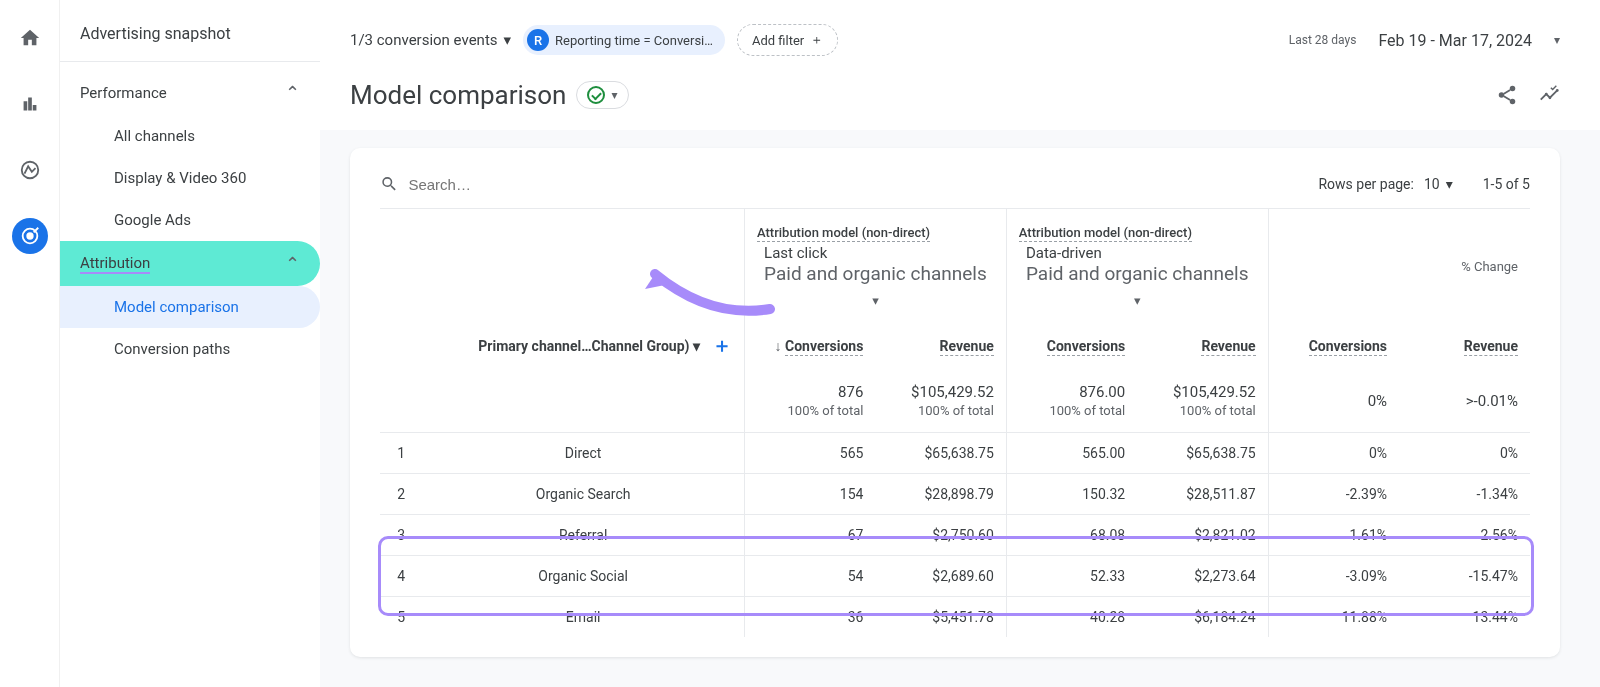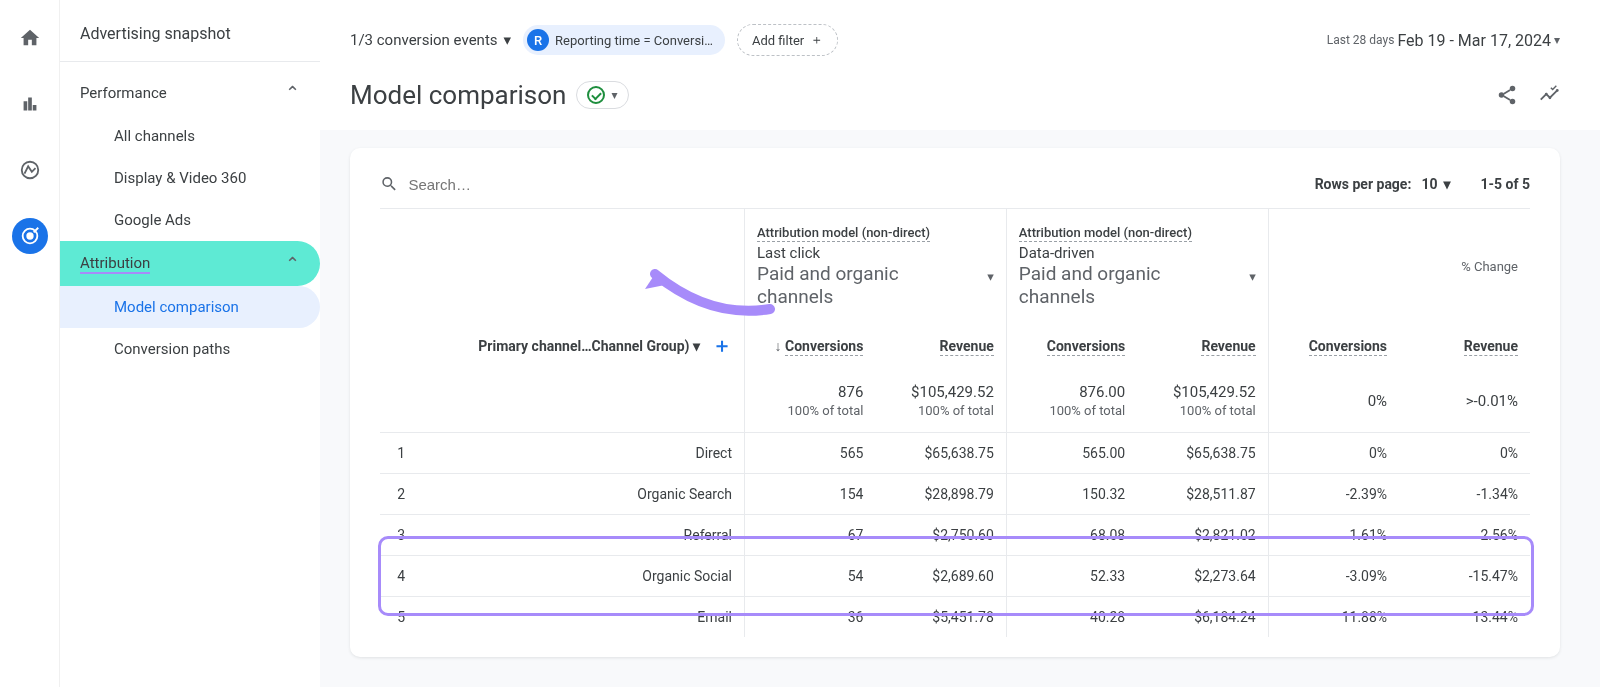--- a/index.html
+++ b/index.html
@@ -19,50 +19,50 @@
 .nav-sub-item.active { background: #e8f0fe; color: #1a73e8; }
 .chevron { font-size: 18px; color: #5f6368; }
 
 .main { flex: 1; display: flex; flex-direction: column; background: #fff; position: relative; }
 .topbar { display: flex; align-items: center; padding: 24px 40px 14px 30px; gap: 12px; }
 .dropdown-pill { display: inline-flex; align-items: center; gap: 6px; color: #3c4043; font-size: 15px; cursor: pointer; }
 .chip { display: inline-flex; align-items: center; gap: 6px; background: #e8f0fe; border-radius: 16px; padding: 4px 12px 4px 4px; font-size: 13px; color: #3c4043; cursor: pointer; }
 .chip-avatar { width: 22px; height: 22px; border-radius: 50%; background: #1a73e8; color: #fff; display: flex; align-items: center; justify-content: center; font-size: 13px; font-weight: 500; }
 .add-filter-pill { display: inline-flex; align-items: center; gap: 6px; border: 1px dashed #bdc1c6; border-radius: 16px; padding: 6px 14px; font-size: 13px; color: #3c4043; cursor: pointer; }
 .spacer { flex: 1; }
-.date-range { display: flex; align-items: center; gap: 3px; }
+.date-range { display: flex; align-items: center; gap: 22px; }
 .date-label { font-size: 12px; color: #5f6368; }
 .date-value { font-size: 16px; color: #3c4043; }
 .date-caret { font-size: 12px; color: #5f6368; cursor: pointer; }
 
 .page-header { display: flex; align-items: center; padding: 10px 40px 20px 30px; gap: 10px; }
 .page-title { font-size: 26px; font-weight: 400; color: #3c4043; }
 .status-pill { display: inline-flex; align-items: center; gap: 6px; border: 1px solid #dadce0; border-radius: 20px; padding: 4px 10px; cursor: pointer; }
 .status-circle { width: 18px; height: 18px; border-radius: 50%; border: 2px solid #1e8e3e; display: flex; align-items: center; justify-content: center; position: relative; }
 .status-circle::after { content: ''; width: 7px; height: 4px; border-left: 2px solid #1e8e3e; border-bottom: 2px solid #1e8e3e; transform: rotate(-45deg); position: absolute; top: 4px; }
 .header-icons { display: flex; gap: 20px; color: #5f6368; }
 .header-icons svg { width: 22px; height: 22px; fill: currentColor; cursor: pointer; }
 
 .content-area { flex: 1; background: #f8f9fb; padding: 18px 40px 30px 30px; }
 .report-card { background: #fff; border-radius: 10px; box-shadow: 0 1px 3px rgba(60,64,67,0.12); padding: 20px 30px; position: relative; }
 
 .table-top { display: flex; align-items: center; padding: 6px 0 14px 0; border-bottom: 1px solid #e8eaed; }
 .search-wrap { display: flex; align-items: center; gap: 10px; color: #5f6368; width: 360px; }
 .search-wrap input { border: none; outline: none; font-size: 15px; color: #3c4043; background: transparent; width: 100%; }
-.rows-per { display: flex; align-items: center; gap: 10px; font-weight: bold; }
+.rows-per { display: flex; align-items: center; gap: 10px; }
 .rows-select { display: inline-flex; align-items: center; gap: 6px; cursor: pointer; }
 
 table { width: 100%; border-collapse: collapse; table-layout: fixed; }
 th, td { text-align: right; padding: 10px 12px; font-size: 14px; color: #3c4043; }
 th:first-child, td:first-child { text-align: center; width: 42px; }
-th:nth-child(2), td:nth-child(2) { text-align: right; width: 320px; }
+th:nth-child(2), td:nth-child(2) { text-align: center; width: 320px; }
 .group-header-row th { font-size: 13px; font-weight: 400; color: #5f6368; padding-top: 16px; vertical-align: top; }
 .dashed { border-bottom: 1px dashed #9aa0a6; padding-bottom: 1px; }
 .group-label { display: block; color: #3c4043; font-weight: 500; margin-bottom: 4px; }
-.model-select { display: flex; align-items: center; justify-content: space-between; gap: 8px; }
+.model-select { display: flex; align-items: center; justify-content: space-between; gap: 8px; flex-direction: column; }
 .model-main { text-align: left; color: #3c4043; font-size: 15px; }
 .model-sub { color: #5f6368; font-size: 19px; }
 .col-header-row th { padding: 14px 12px; }
 .primary-col { display: flex; align-items: center; gap: 12px; justify-content: flex-end; color: #3c4043; }
 .plus-icon { color: #1a73e8; font-size: 20px; cursor: pointer; }
 .sort-arrow { font-size: 14px; color: #5f6368; }
 .totals-row td { border-bottom: 1px solid #e8eaed; padding-bottom: 14px; }
 .total-val { display: block; font-size: 15px; }
 .total-sub { display: block; color: #5f6368; font-size: 13px; margin-top: 2px; }
 .data-row td { border-bottom: 1px solid #e8eaed; padding: 12px 12px; }

